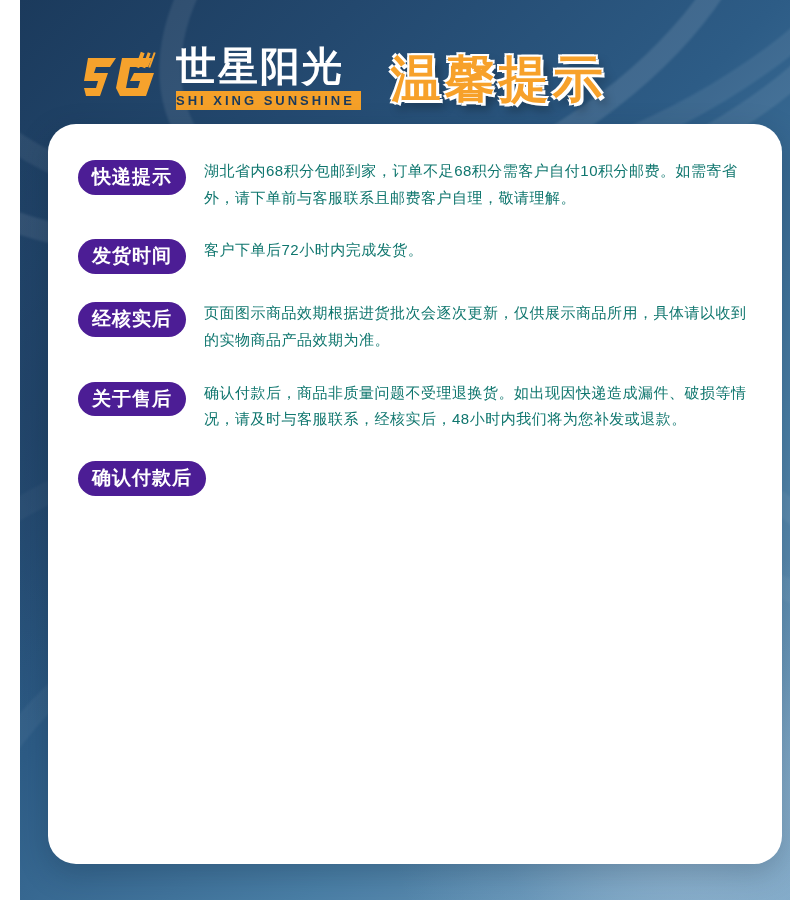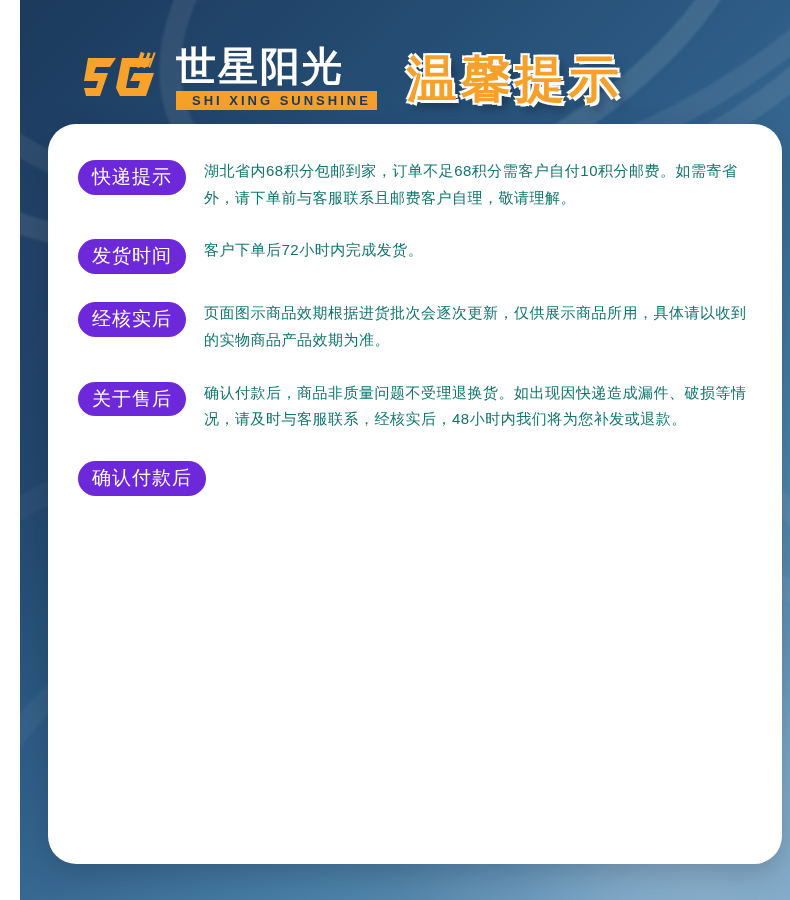--- a/index.html
+++ b/index.html
@@ -89,21 +89,21 @@
     letter-spacing: 2px;
     line-height: 1.05;
   }
   .brand-en {
     margin-top: 4px;
     background: #f5a028;
     color: #1b3a5c;
     font-size: 13px;
     font-weight: bold;
     letter-spacing: 3px;
-    padding: 2px 6px 2px 16px;
+    padding: 2px 6px 2px 0;
     text-align: center;
   }
   .title-main {
     font-size: 50px;
     font-weight: bold;
     color: #f7a12a;
     letter-spacing: 4px;
     text-shadow:
       3px 3px 0 #ffffff,
       -2px -2px 0 #ffffff,
@@ -129,24 +129,24 @@
 
   .row {
     display: flex;
     align-items: flex-start;
     margin-bottom: 26px;
   }
   .row:last-child { margin-bottom: 0; }
 
   .tag {
     flex: 0 0 auto;
-    background: #6d28d9;
+    background: #4c1d95;
     color: #ffffff;
     font-size: 19px;
-    font-weight: normal;
+    font-weight: bold;
     letter-spacing: 1px;
     border-radius: 18px;
     padding: 6px 14px;
     margin-right: 18px;
     margin-top: 2px;
     white-space: nowrap;
     line-height: 1.2;
   }
 
   .body-text {

